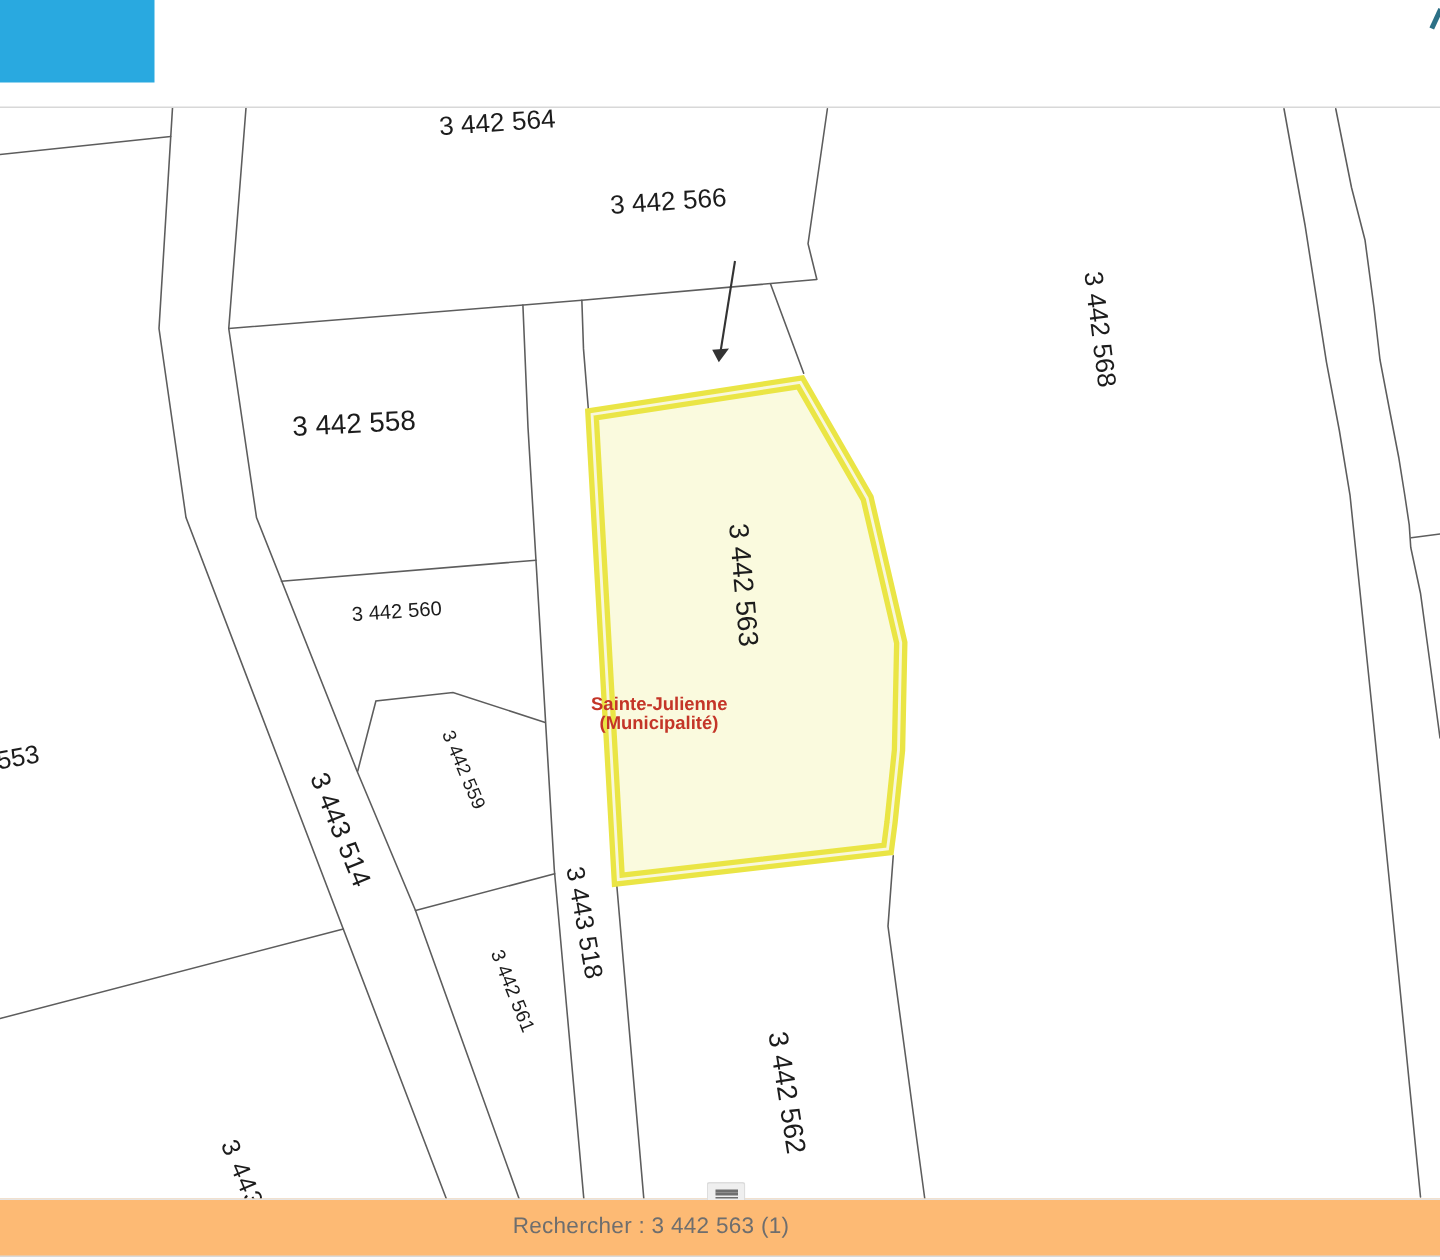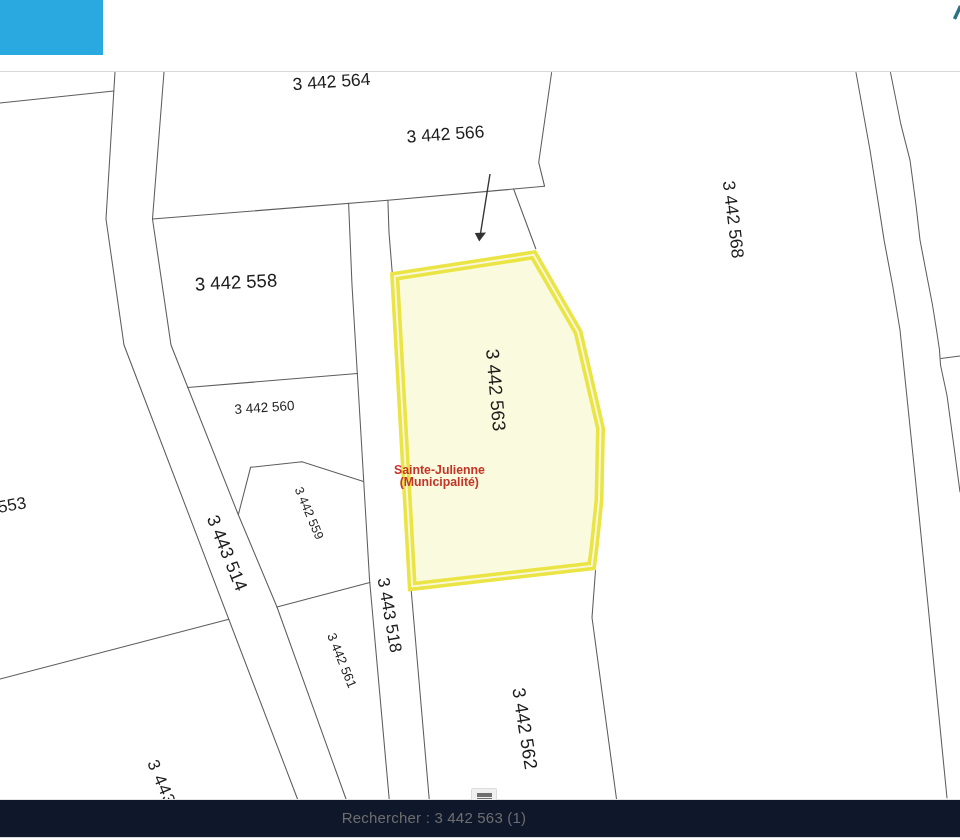--- a/index.html
+++ b/index.html
@@ -3,21 +3,21 @@
 <meta charset="utf-8">
 <style>
   html,body{margin:0;padding:0;}
   body{width:960px;height:840px;overflow:hidden;background:#fff;
        font-family:"Liberation Sans", sans-serif;}
   .page{position:relative;width:960px;height:840px;background:#fff;overflow:hidden;}
   .hdr{position:absolute;left:0;top:0;width:960px;height:71px;background:#fff;
        border-bottom:1px solid #d8d8d8;z-index:2;}
   .blue{position:absolute;left:0;top:0;width:103px;height:55px;background:#29a9e0;}
   .map{position:absolute;left:0;top:0;width:960px;height:840px;z-index:1;}
-  .bar{position:absolute;left:0;top:799px;width:960px;height:41px;background:#0f172a;
+  .bar{position:absolute;left:0;top:799px;width:960px;height:41px;background:#fdba74;
        border-top:1px solid #e4e4e4;z-index:3;box-sizing:border-box;}
   .bar .txt{position:absolute;left:0;top:9px;width:868px;text-align:center;
        font-size:15px;color:#6e6e6e;letter-spacing:0.2px;}
   .bar .line2{position:absolute;left:0;top:37px;width:960px;height:1px;background:#d9d9d9;}
   .bar .below{position:absolute;left:0;top:38px;width:960px;height:3px;background:#fcfcfc;}
   .handle{position:absolute;left:471px;top:788px;width:26px;height:12px;background:#efefef;
        border:1px solid #dddddd;border-bottom:none;border-radius:2px 2px 0 0;z-index:4;
        box-sizing:border-box;}
   .handle .b{position:absolute;left:5px;width:15px;height:1.5px;background:#6f6f6f;}
 </style>

